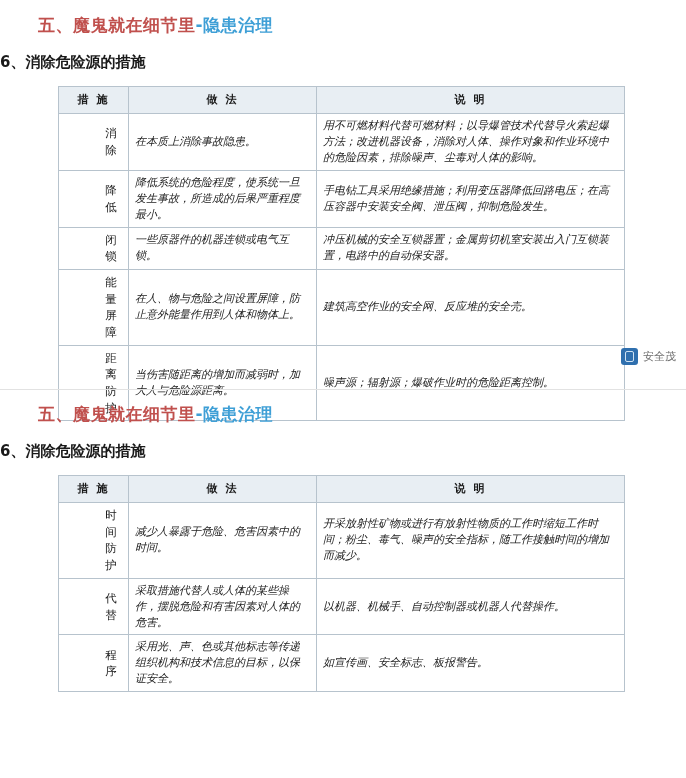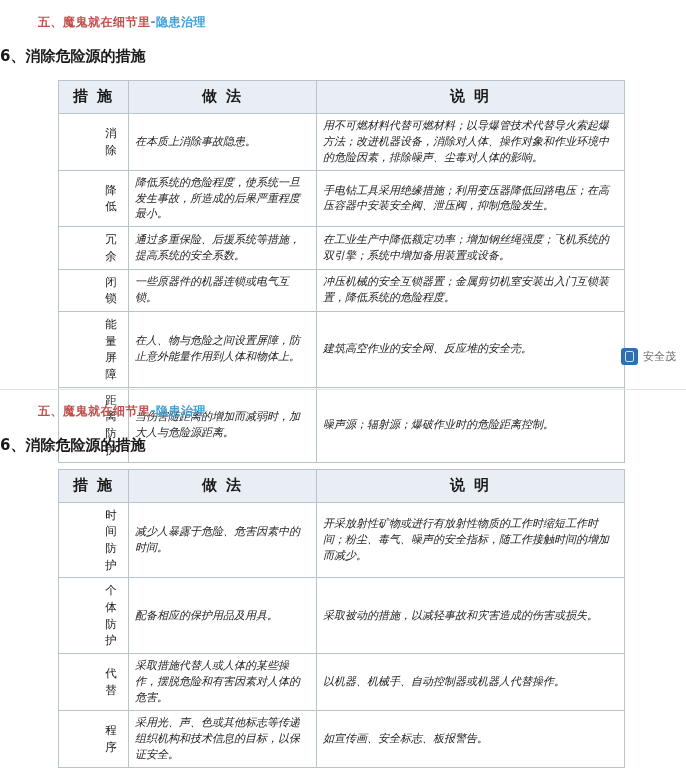--- a/index.html
+++ b/index.html
@@ -26,21 +26,21 @@
 
   .divider {
     position: absolute;
     left: 0;
     right: 0;
     height: 1px;
     background: #e2e2e2;
   }
 
   .title {
-    font-size: 12px;
+    font-size: 17px;
     font-weight: bold;
     letter-spacing: 0.5px;
     padding-left: 38px;
     padding-top: 14px;
     white-space: nowrap;
   }
   .title .t-red { color: #c0504d; }
   .title .t-blue { color: #3e9fd6; }
 
   .subtitle {
@@ -66,21 +66,21 @@
     vertical-align: middle;
     padding: 4px 6px;
   }
   table.measures thead th {
     background: #e8eef3;
     text-align: center;
     font-weight: bold;
     letter-spacing: 2px;
     color: #1a1a1a;
     padding: 5px 4px;
-    font-size: 15px;
+    font-size: 11px;
   }
   table.measures td.c-name {
     text-align: center;
     letter-spacing: 2px;
     color: #1a1a1a;
     font-size: 11.5px;
     padding-left: 43px;
   }
   table.measures td.c-do,
   table.measures td.c-note {
@@ -151,28 +151,23 @@
         <td class="c-name">消 除</td>
         <td class="c-do">在本质上消除事故隐患。</td>
         <td class="c-note">用不可燃材料代替可燃材料；以导爆管技术代替导火索起爆方法；改进机器设备，消除对人体、操作对象和作业环境中的危险因素，排除噪声、尘毒对人体的影响。</td>
       </tr>
       <tr>
         <td class="c-name">降 低</td>
         <td class="c-do">降低系统的危险程度，使系统一旦发生事故，所造成的后果严重程度最小。</td>
         <td class="c-note">手电钻工具采用绝缘措施；利用变压器降低回路电压；在高压容器中安装安全阀、泄压阀，抑制危险发生。</td>
       </tr>
       <tr>
-        <td class="c-name">冗 余</td>
-        <td class="c-do">通过多重保险、后援系统等措施，提高系统的安全系数。</td>
-        <td class="c-note">在工业生产中降低额定功率；增加钢丝绳强度；飞机系统的双引擎；系统中增加备用装置或设备。</td>
-      </tr>
-      <tr>
         <td class="c-name">闭 锁</td>
         <td class="c-do">一些原器件的机器连锁或电气互锁。</td>
-        <td class="c-note">冲压机械的安全互锁器置；金属剪切机室安装出入门互锁装置，降低系统的危险程度。</td>
+        <td class="c-note">冲压机械的安全互锁器置；金属剪切机室安装出入门互锁装置，电路中的自动保安器。</td>
       </tr>
       <tr>
         <td class="c-name">能量屏障</td>
         <td class="c-do">在人、物与危险之间设置屏障，防止意外能量作用到人体和物体上。</td>
         <td class="c-note">建筑高空作业的安全网、反应堆的安全壳。</td>
       </tr>
       <tr>
         <td class="c-name">距离防护</td>
         <td class="c-do">当伤害随距离的增加而减弱时，加大人与危险源距离。</td>
         <td class="c-note">噪声源；辐射源；爆破作业时的危险距离控制。</td>
@@ -207,25 +202,20 @@
         <th>说 明</th>
       </tr>
     </thead>
     <tbody>
       <tr>
         <td class="c-name">时间防护</td>
         <td class="c-do">减少人暴露于危险、危害因素中的时间。</td>
         <td class="c-note">开采放射性矿物或进行有放射性物质的工作时缩短工作时间；粉尘、毒气、噪声的安全指标，随工作接触时间的增加而减少。</td>
       </tr>
       <tr>
-        <td class="c-name">个体防护</td>
-        <td class="c-do">配备相应的保护用品及用具。</td>
-        <td class="c-note">采取被动的措施，以减轻事故和灾害造成的伤害或损失。</td>
-      </tr>
-      <tr>
         <td class="c-name">代 替</td>
         <td class="c-do">采取措施代替人或人体的某些操作，摆脱危险和有害因素对人体的危害。</td>
         <td class="c-note">以机器、机械手、自动控制器或机器人代替操作。</td>
       </tr>
       <tr>
         <td class="c-name">程 序</td>
         <td class="c-do">采用光、声、色或其他标志等传递组织机构和技术信息的目标，以保证安全。</td>
         <td class="c-note">如宣传画、安全标志、板报警告。</td>
       </tr>
     </tbody>

